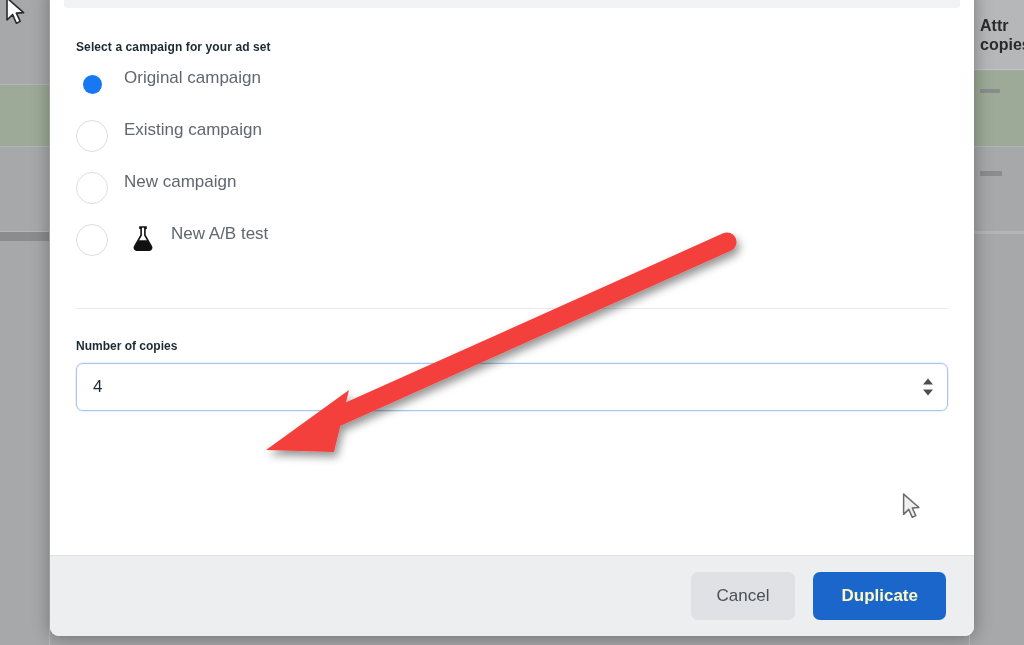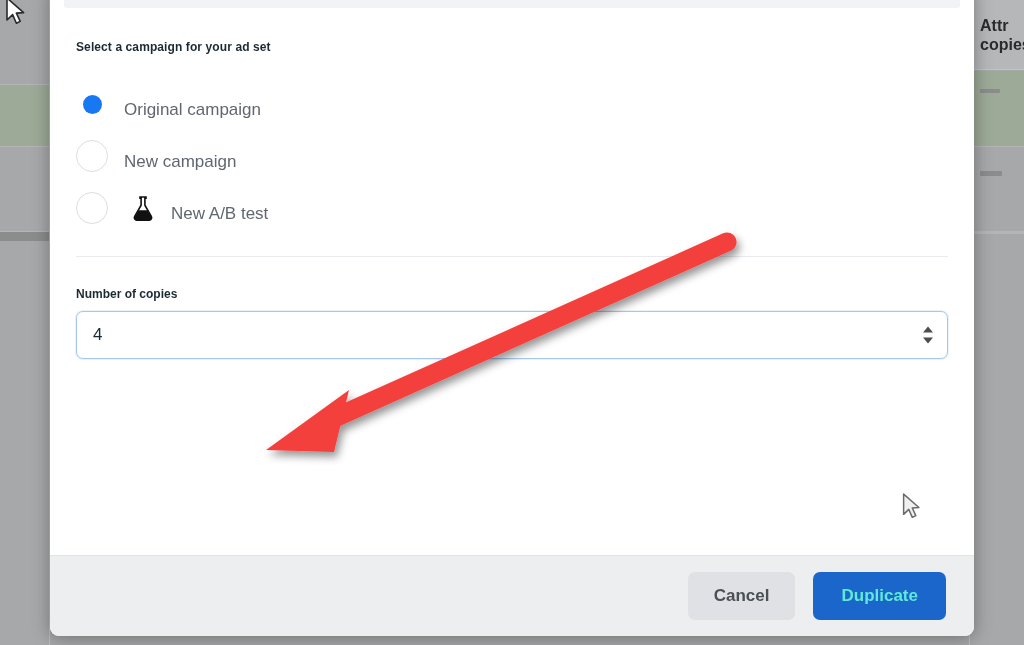--- a/index.html
+++ b/index.html
@@ -115,21 +115,21 @@
     font-weight: bold;
     color: #1c2b33;
     letter-spacing: 0.1px;
     margin: 0 0 8px 0;
   }
 
   .radio-list { margin-top: 14px; }
 
   .radio-row {
     display: flex;
-    align-items: flex-end;
+    align-items: flex-start;
     height: 52px;
   }
   .radio {
     width: 32px;
     height: 32px;
     border-radius: 50%;
     border: 1.6px solid #dcdee1;
     background: #ffffff;
     box-sizing: border-box;
     flex: 0 0 auto;
@@ -274,25 +274,24 @@
     border: 0;
     border-radius: 7px;
     cursor: pointer;
     height: 48px;
     padding: 0 26px;
     box-sizing: border-box;
   }
   .btn-cancel {
     background: #dfe1e4;
     color: #4b4f56;
-    font-weight: bold;
   }
   .btn-primary {
     background: #1b66cb;
-    color: #5eead4;
+    color: #fef9c3;
     font-weight: bold;
     padding: 0 28px;
   }
 
   
   .annotation-arrow {
     position: absolute;
     left: 0; top: 0;
     width: 1024px; height: 645px;
     pointer-events: none;
@@ -339,20 +338,24 @@
 
       <div class="section-title">Select a campaign for your ad set</div>
 
       <div class="radio-list">
 
         <div class="radio-row">
           <span class="radio checked"></span>
           <span class="radio-label">Original campaign</span>
         </div>
 
+        <div class="radio-row">
+          <span class="radio"></span>
+          <span class="radio-label">Existing campaign</span>
+        </div>
 
         <div class="radio-row">
           <span class="radio"></span>
           <span class="radio-label">New campaign</span>
         </div>
 
         <div class="radio-row">
           <span class="radio"></span>
           <span class="flask-icon">
             <svg width="24" height="28" viewBox="0 0 24 28" aria-hidden="true">

